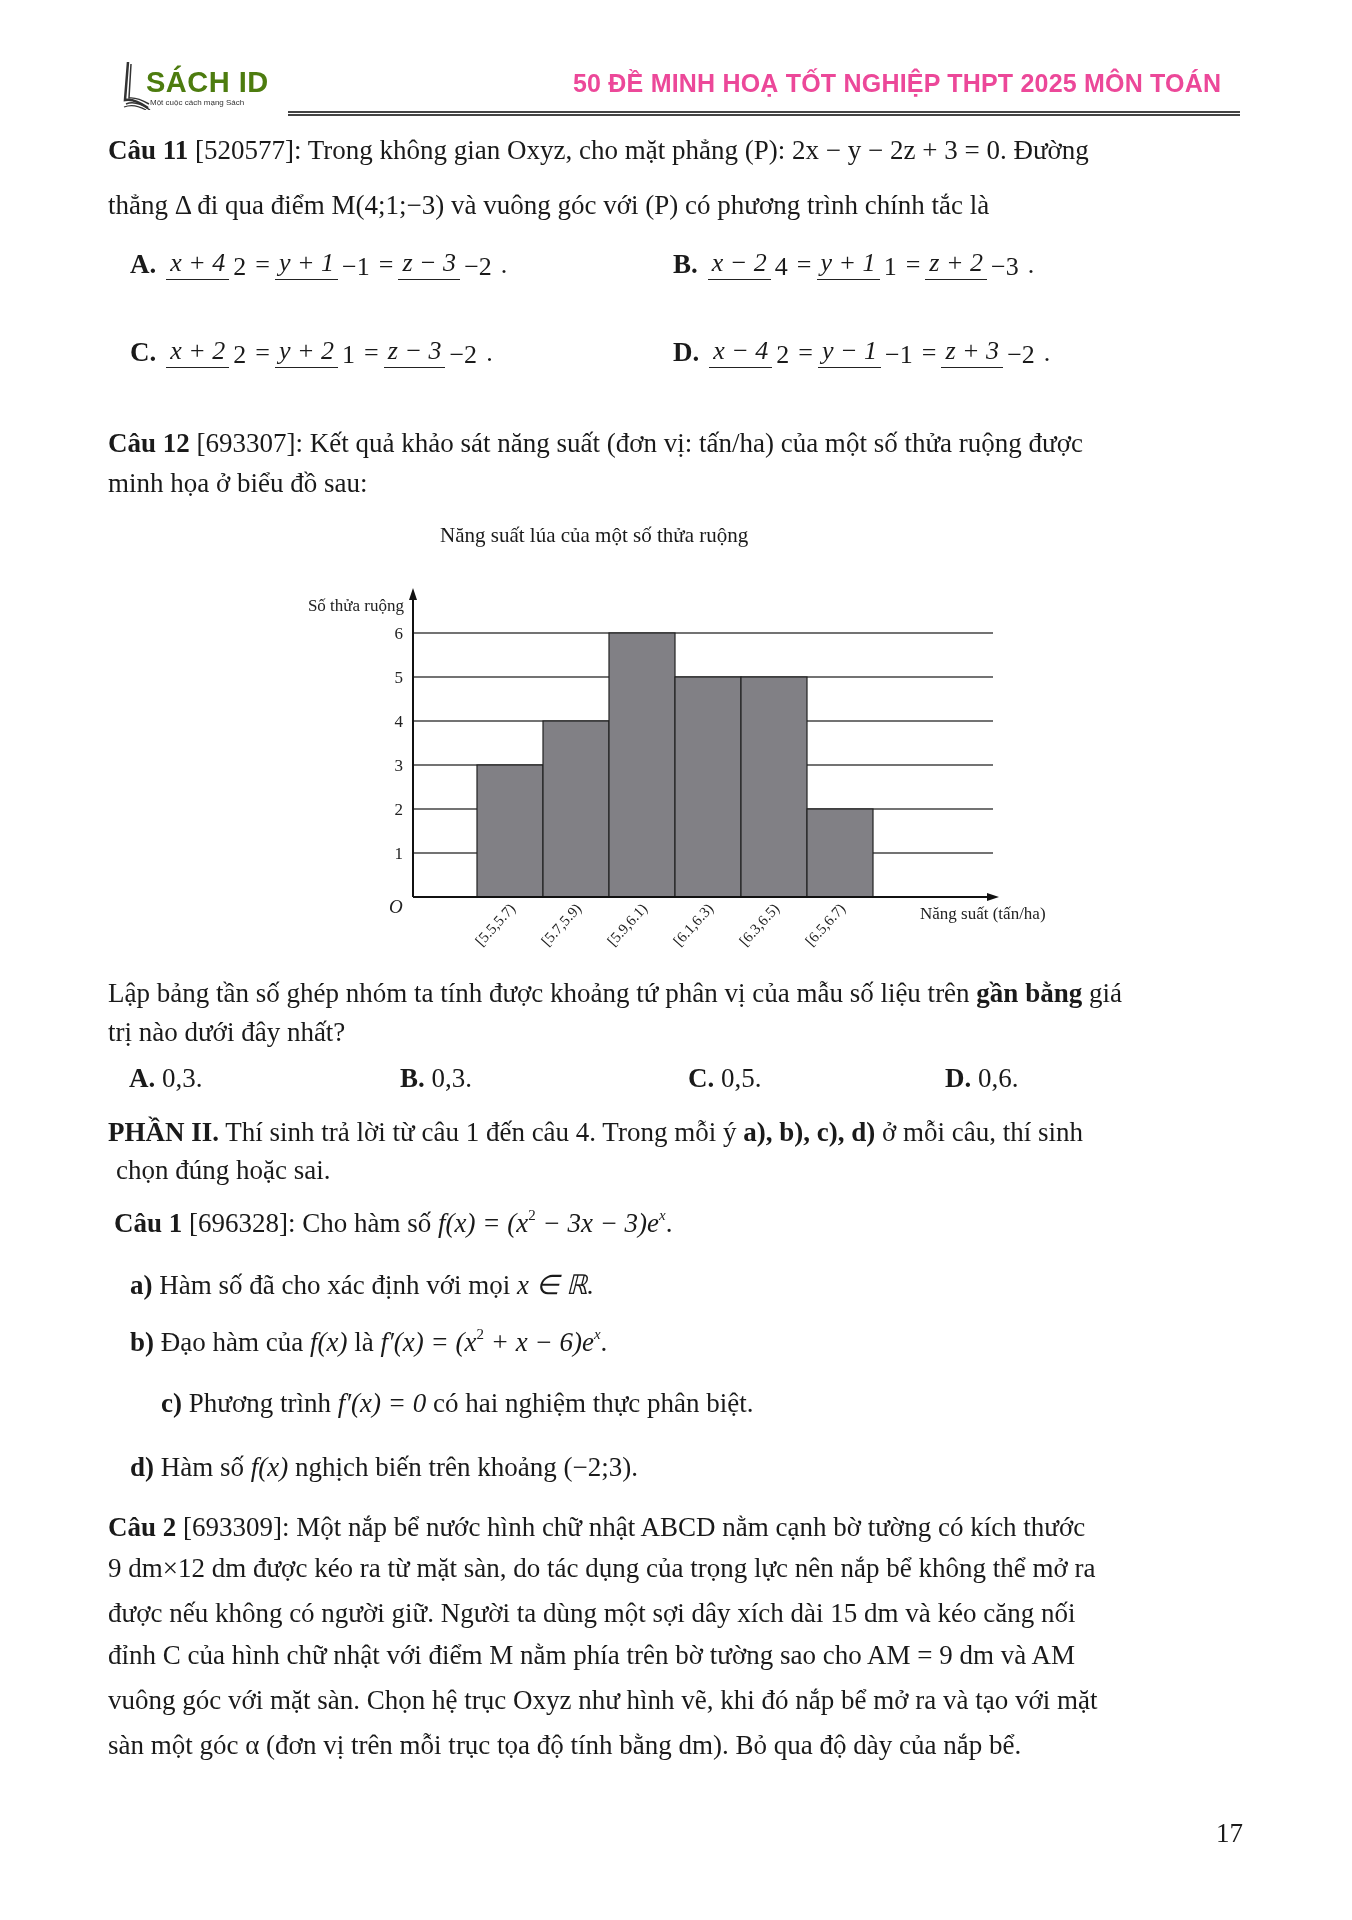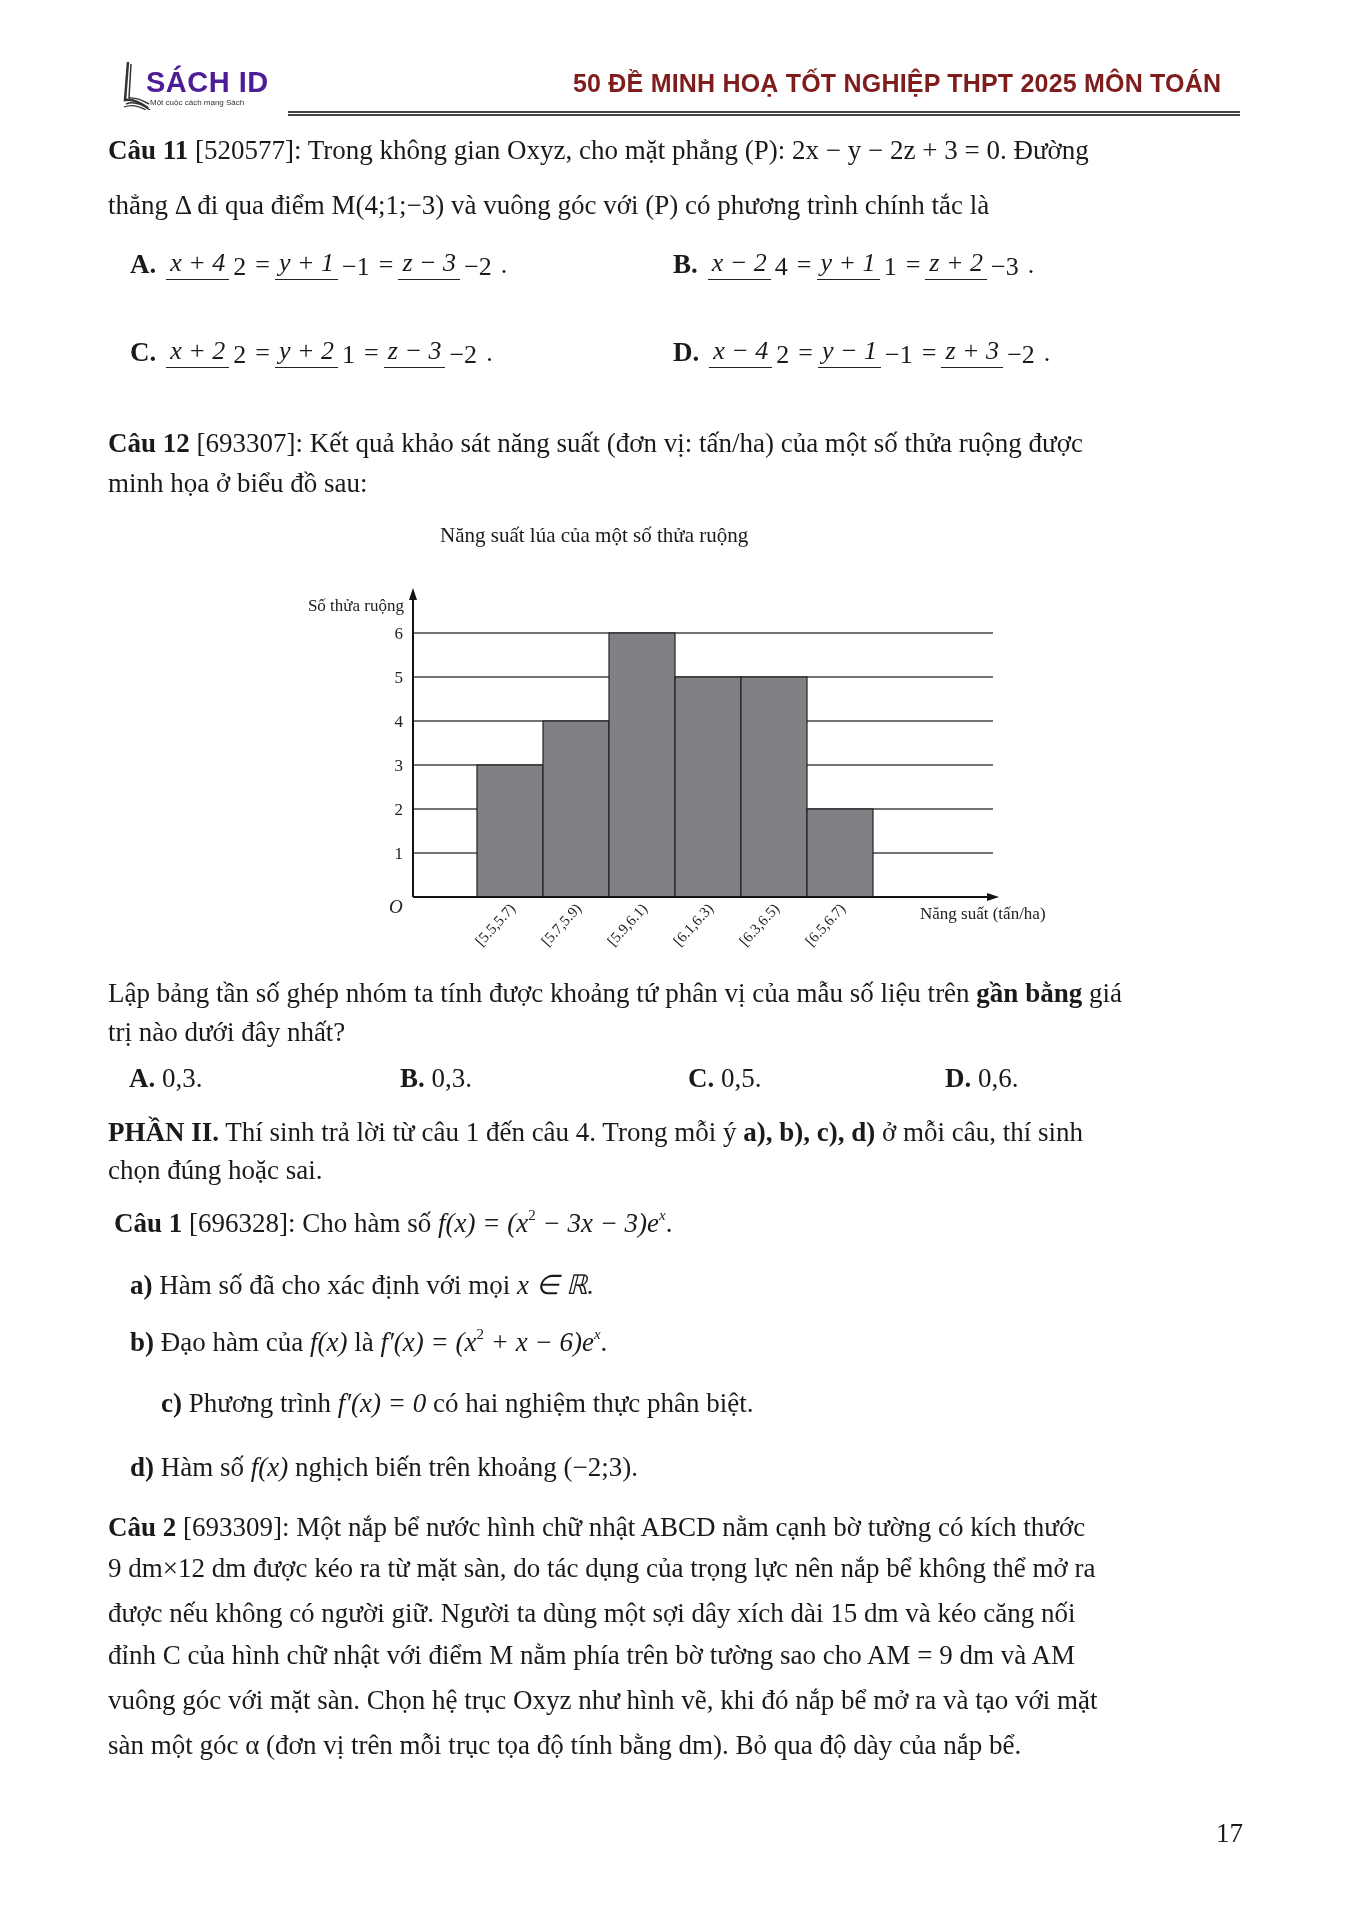--- a/index.html
+++ b/index.html
@@ -3,23 +3,23 @@
 <meta charset="utf-8">
 <style>
   html,body{margin:0;padding:0;background:#fff;}
   body{width:1352px;height:1920px;position:relative;overflow:hidden;font-family:"Liberation Serif",serif;color:#1a1a1a;}
   .abs{position:absolute;white-space:nowrap;}
   .txt{font-size:27px;line-height:1;}
   .b{font-weight:bold;}
   .i{font-style:italic;}
   
   .logo-icon{position:absolute;left:122px;top:60px;width:30px;height:50px;}
-  .logo-title{position:absolute;left:146px;top:66px;font-family:"Liberation Sans",sans-serif;font-size:29px;font-weight:bold;color:#4c1d95;letter-spacing:0.5px;}
+  .logo-title{position:absolute;left:146px;top:66px;font-family:"Liberation Sans",sans-serif;font-size:29px;font-weight:bold;color:#4d7c0f;letter-spacing:0.5px;}
   .logo-sub{position:absolute;left:150px;top:98px;font-family:"Liberation Sans",sans-serif;font-size:8px;color:#333;}
-  .hdr-title{position:absolute;left:573px;top:69px;font-family:"Liberation Sans",sans-serif;font-size:25px;font-weight:bold;color:#7f1d1d;letter-spacing:0.2px;}
+  .hdr-title{position:absolute;left:573px;top:69px;font-family:"Liberation Sans",sans-serif;font-size:25px;font-weight:bold;color:#ec4899;letter-spacing:0.2px;}
   .hdr-rule{position:absolute;left:288px;top:111px;width:952px;height:5px;border-top:2px solid #444;border-bottom:2px solid #444;box-sizing:border-box;}
   
   .frac{display:inline-flex;flex-direction:row;align-items:center;vertical-align:middle;margin:0 2px;}
   .frac .num{padding:0 4px 3px;border-bottom:1.5px solid #222;font-size:26px;line-height:1.05;}
   .frac .den{padding:3px 4px 0;font-size:26px;line-height:1.05;}
   .eq{font-size:26px;margin:0 3px;vertical-align:middle;}
   .opt-label{font-weight:bold;font-size:27px;margin-right:8px;vertical-align:middle;}
   .opt{position:absolute;display:flex;align-items:center;}
   
   .chart-title{position:absolute;left:440px;top:523px;font-size:21px;}
@@ -174,21 +174,21 @@
   <div class="abs txt" style="left:129px;top:1065px;"><span class="b">A.</span> <span>0,3.</span></div>
   <div class="abs txt" style="left:400px;top:1065px;"><span class="b">B.</span> <span>0,3.</span></div>
   <div class="abs txt" style="left:688px;top:1065px;"><span class="b">C.</span> <span>0,5.</span></div>
   <div class="abs txt" style="left:945px;top:1065px;text-align:right;"><span class="b">D.</span> <span>0,6.</span></div>
 </div>
 
 <div>
   <div class="abs txt" style="left:108px;top:1119px;">
     <span class="b">PHẦN II.</span><span> Thí sinh trả lời từ câu 1 đến câu 4. Trong mỗi ý </span><span class="b">a), b), c), d)</span><span> ở mỗi câu, thí sinh</span>
   </div>
-  <div class="abs txt" style="left:108px;top:1157px;">chọn đúng hoặc sai.</div>
+  <div class="abs txt" style="left:116px;top:1157px;">chọn đúng hoặc sai.</div>
 </div>
 
 <div>
   <div class="abs txt" style="left:114px;top:1210px;">
     <span class="b">Câu 1</span> <span>[696328]</span><span>: Cho hàm số</span>
     <span class="i">f(x) = (x</span><sup>2</sup><span class="i"> − 3x − 3)e</span><sup class="i">x</sup><span>.</span>
   </div>
   <div class="abs txt" style="left:130px;top:1272px;">
     <span class="b">a)</span> <span>Hàm số đã cho xác định với mọi </span><span class="i">x ∈ ℝ.</span>
   </div>

